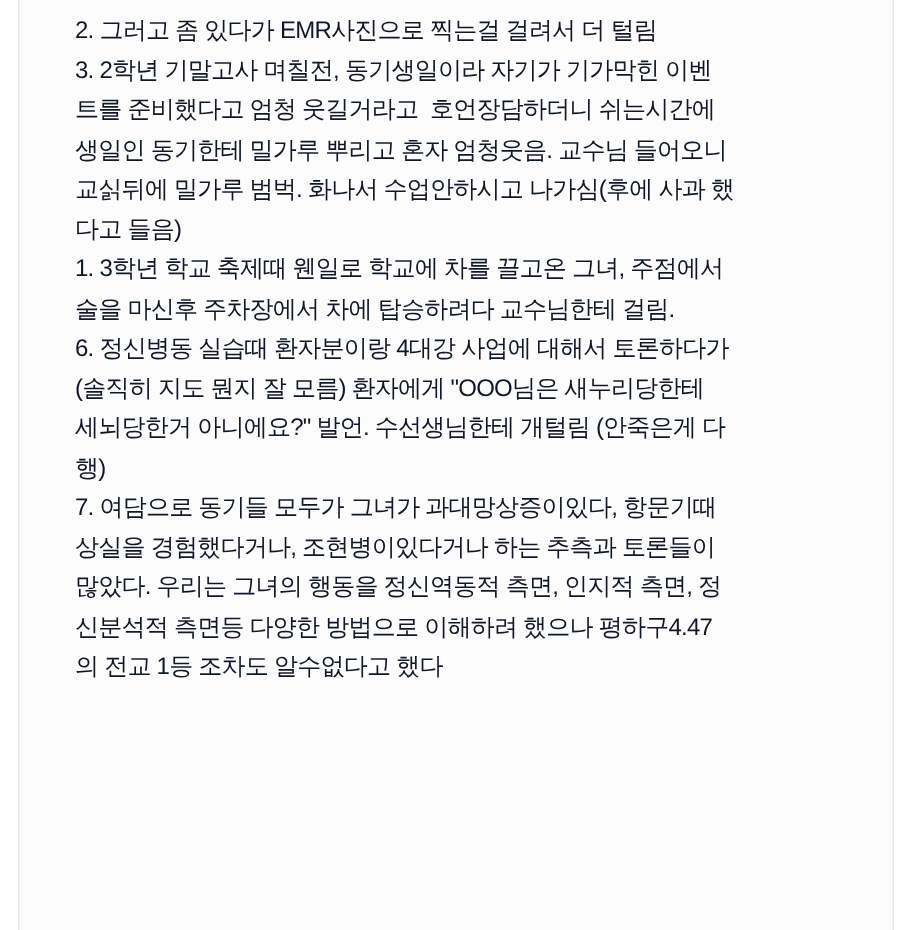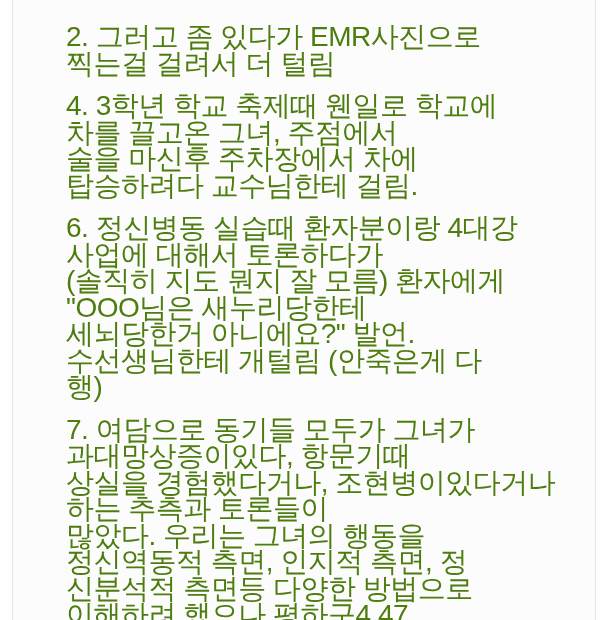--- a/index.html
+++ b/index.html
@@ -24,42 +24,47 @@
     left: 12px;
     right: 4px;
     background: #fcfcfc;
     border-left: 1px solid #e9e9e9;
     border-right: 1px solid #e9e9e9;
     box-sizing: border-box;
     padding: 8px 22px 0 37px;
     overflow: hidden;
   }
   p.story-item {
-    margin: 16px;
-    font-size: 28px;
+    margin: 0;
+    font-size: 16px;
     line-height: 26.5px;
     letter-spacing: -0.5px;
-    color: #4d7c0f;
+    color: #0f172a;
     white-space: pre-wrap;      
     word-break: keep-all;
     font-family: "Liberation Sans", sans-serif;
   }
   .gap-a { margin-bottom: 27px; }  
   .gap-b { margin-bottom: 18px; }  
   .gap-c { margin-bottom: 49px; }  
   .gap-d { margin-bottom: 23px; }  
   .gap-e { margin-bottom: 26px; }  
 </style>
 </head>
 <body>
 
 <div class="page">
   <div class="content">
     <p class="story-item gap-a">2. 그러고 좀 있다가 EMR사진으로 찍는걸 걸려서 더 털림</p>
-    <p class="story-item gap-c">4. 3학년 학교 축제때 웬일로 학교에 차를 끌고온 그녀, 주점에서
+    <p class="story-item gap-b">3. 2학년 기말고사 며칠전, 동기생일이라 자기가 기가막힌 이벤
+트를 준비했다고 엄청 웃길거라고  호언장담하더니 쉬는시간에
+생일인 동기한테 밀가루 뿌리고 혼자 엄청웃음. 교수님 들어오니
+교싥뒤에 밀가루 범벅. 화나서 수업안하시고 나가심(후에 사과 했
+다고 들음)</p>
+    <p class="story-item gap-c">1. 3학년 학교 축제때 웬일로 학교에 차를 끌고온 그녀, 주점에서
 술을 마신후 주차장에서 차에 탑승하려다 교수님한테 걸림.</p>
     <p class="story-item gap-e">6. 정신병동 실습때 환자분이랑 4대강 사업에 대해서 토론하다가
 (솔직히 지도 뭔지 잘 모름) 환자에게 "OOO님은 새누리당한테
 세뇌당한거 아니에요?" 발언. 수선생님한테 개털림 (안죽은게 다
 행)</p>
     <p class="story-item">7. 여담으로 동기들 모두가 그녀가 과대망상증이있다, 항문기때
 상실을 경험했다거나, 조현병이있다거나 하는 추측과 토론들이
 많았다. 우리는 그녀의 행동을 정신역동적 측면, 인지적 측면, 정
 신분석적 측면등 다양한 방법으로 이해하려 했으나 평하구4.47
 의 전교 1등 조차도 알수없다고 했다</p>

